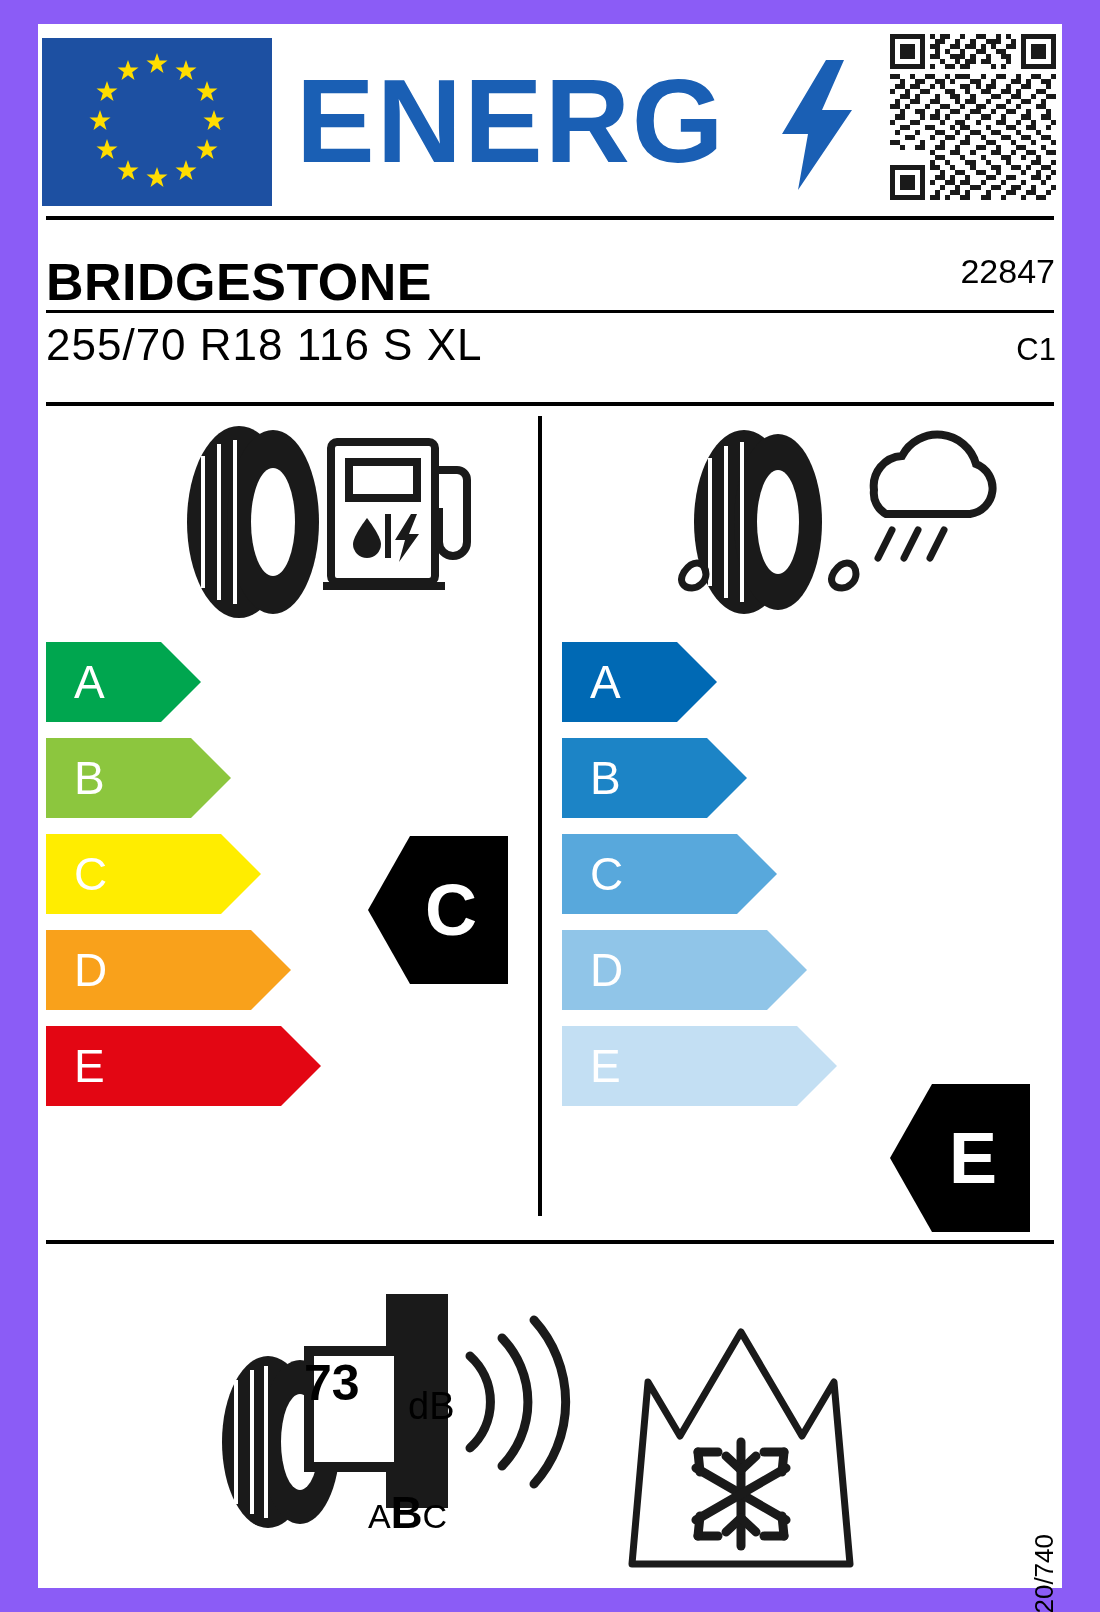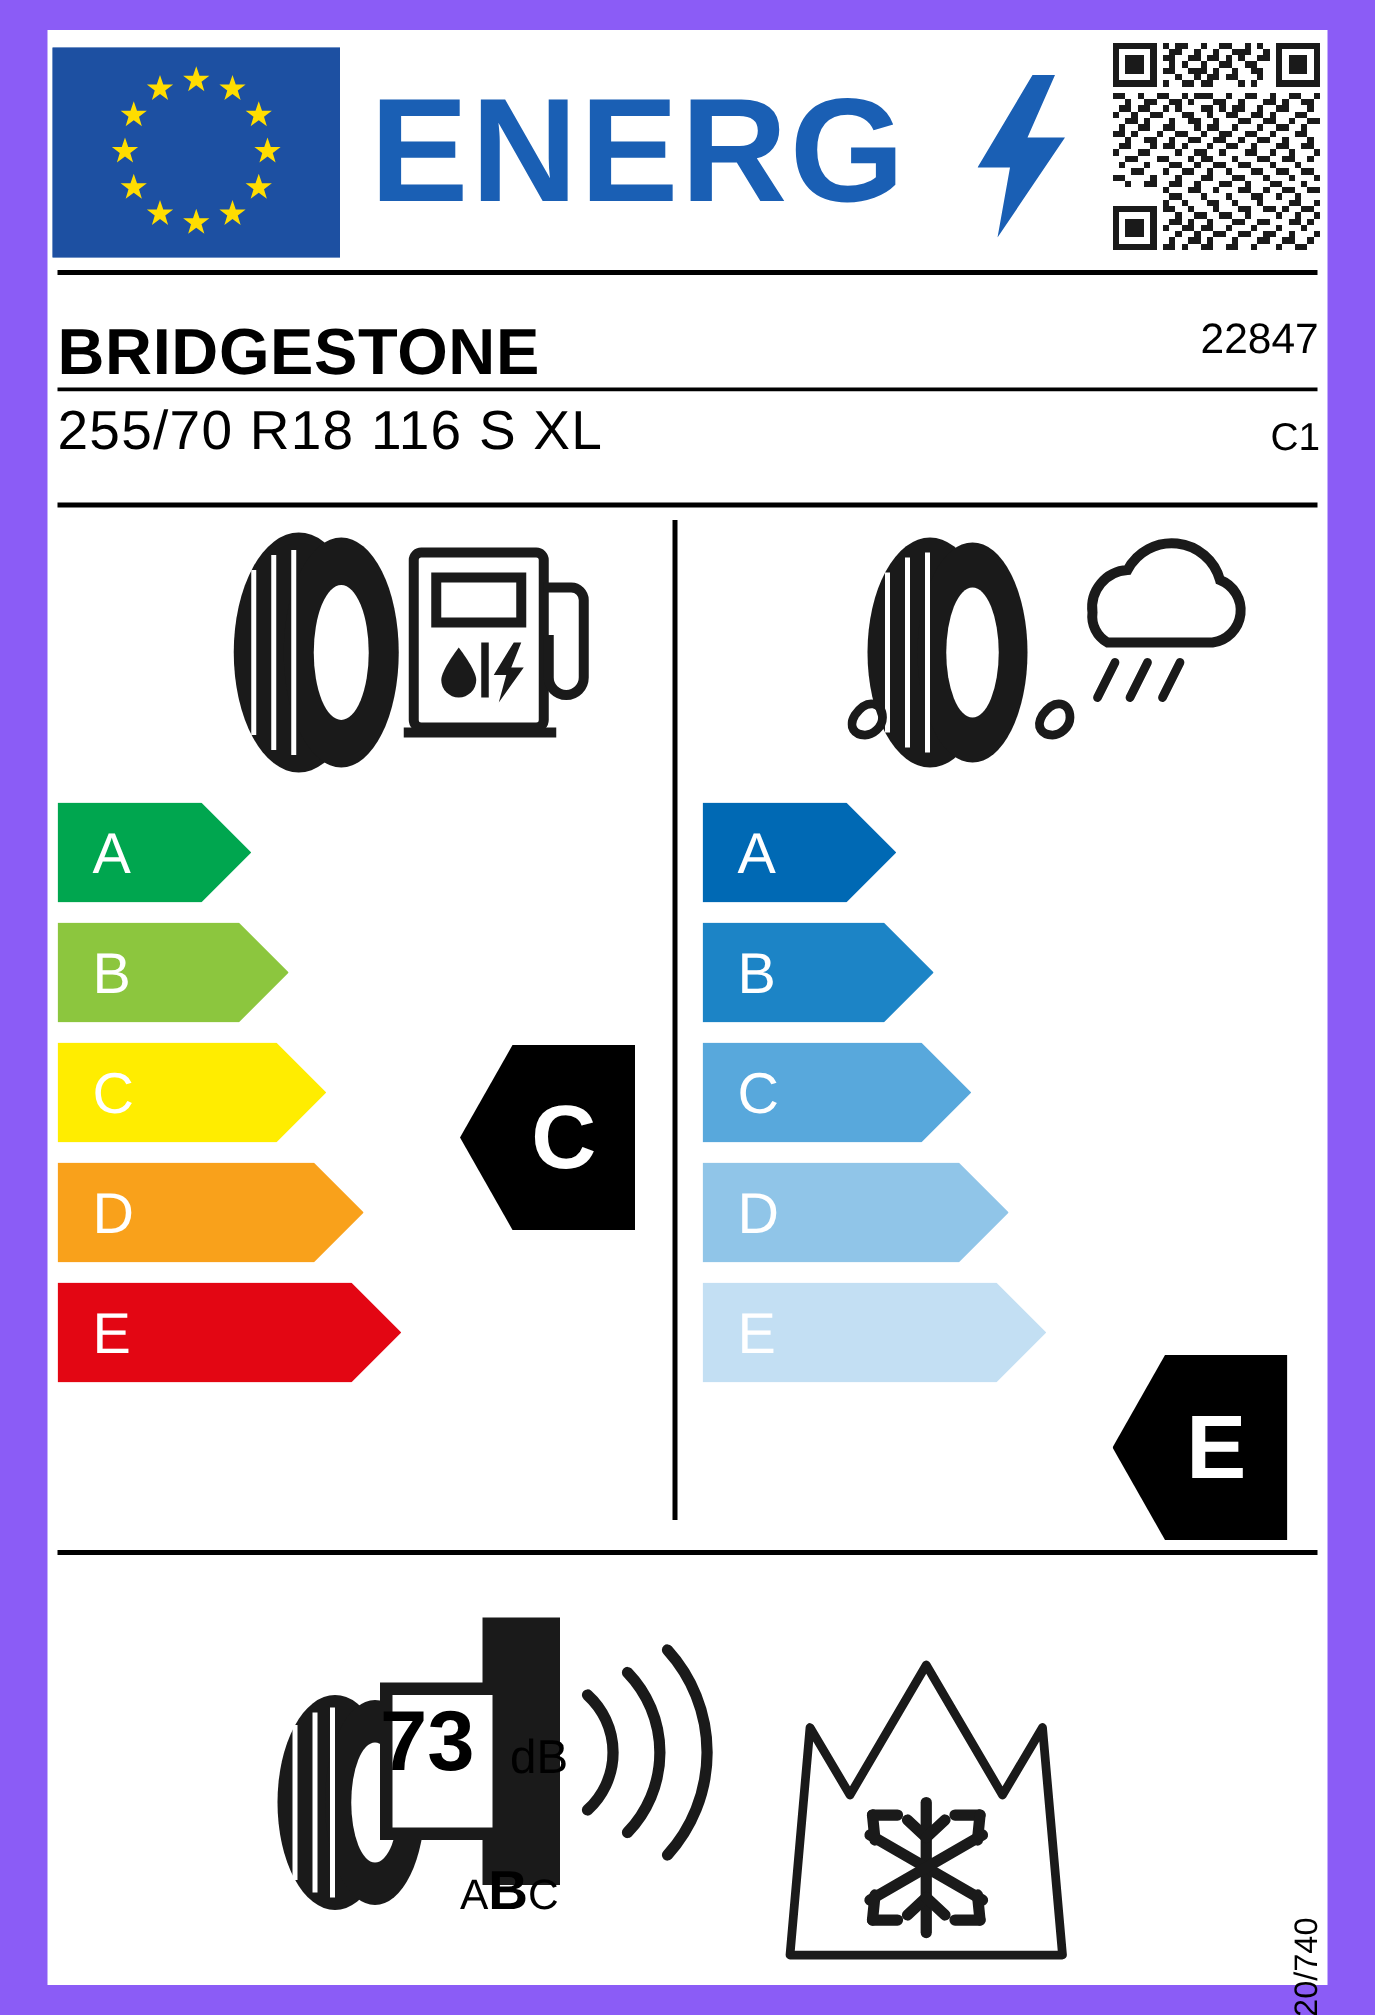--- a/index.html
+++ b/index.html
@@ -88,21 +88,21 @@
   }
   
   .divider-h2{
     position:absolute;left:8px;top:1216px;width:1008px;height:4px;background:#000;
   }
   .noise{
     position:absolute;left:170px;top:1258px;width:380px;height:290px;
   }
   .db{
     position:absolute;left:266px;top:1330px;
-    font-size:68px;font-weight:bold;color:#000;
+    font-size:50px;font-weight:bold;color:#000;
   }
   .dbunit{
     position:absolute;left:370px;top:1348px;
     font-size:38px;color:#000;margin-top:13px;
   }
   .abc{
     position:absolute;left:330px;top:1464px;
     font-size:34px;color:#000;
   }
   .abc b{font-size:44px;}

